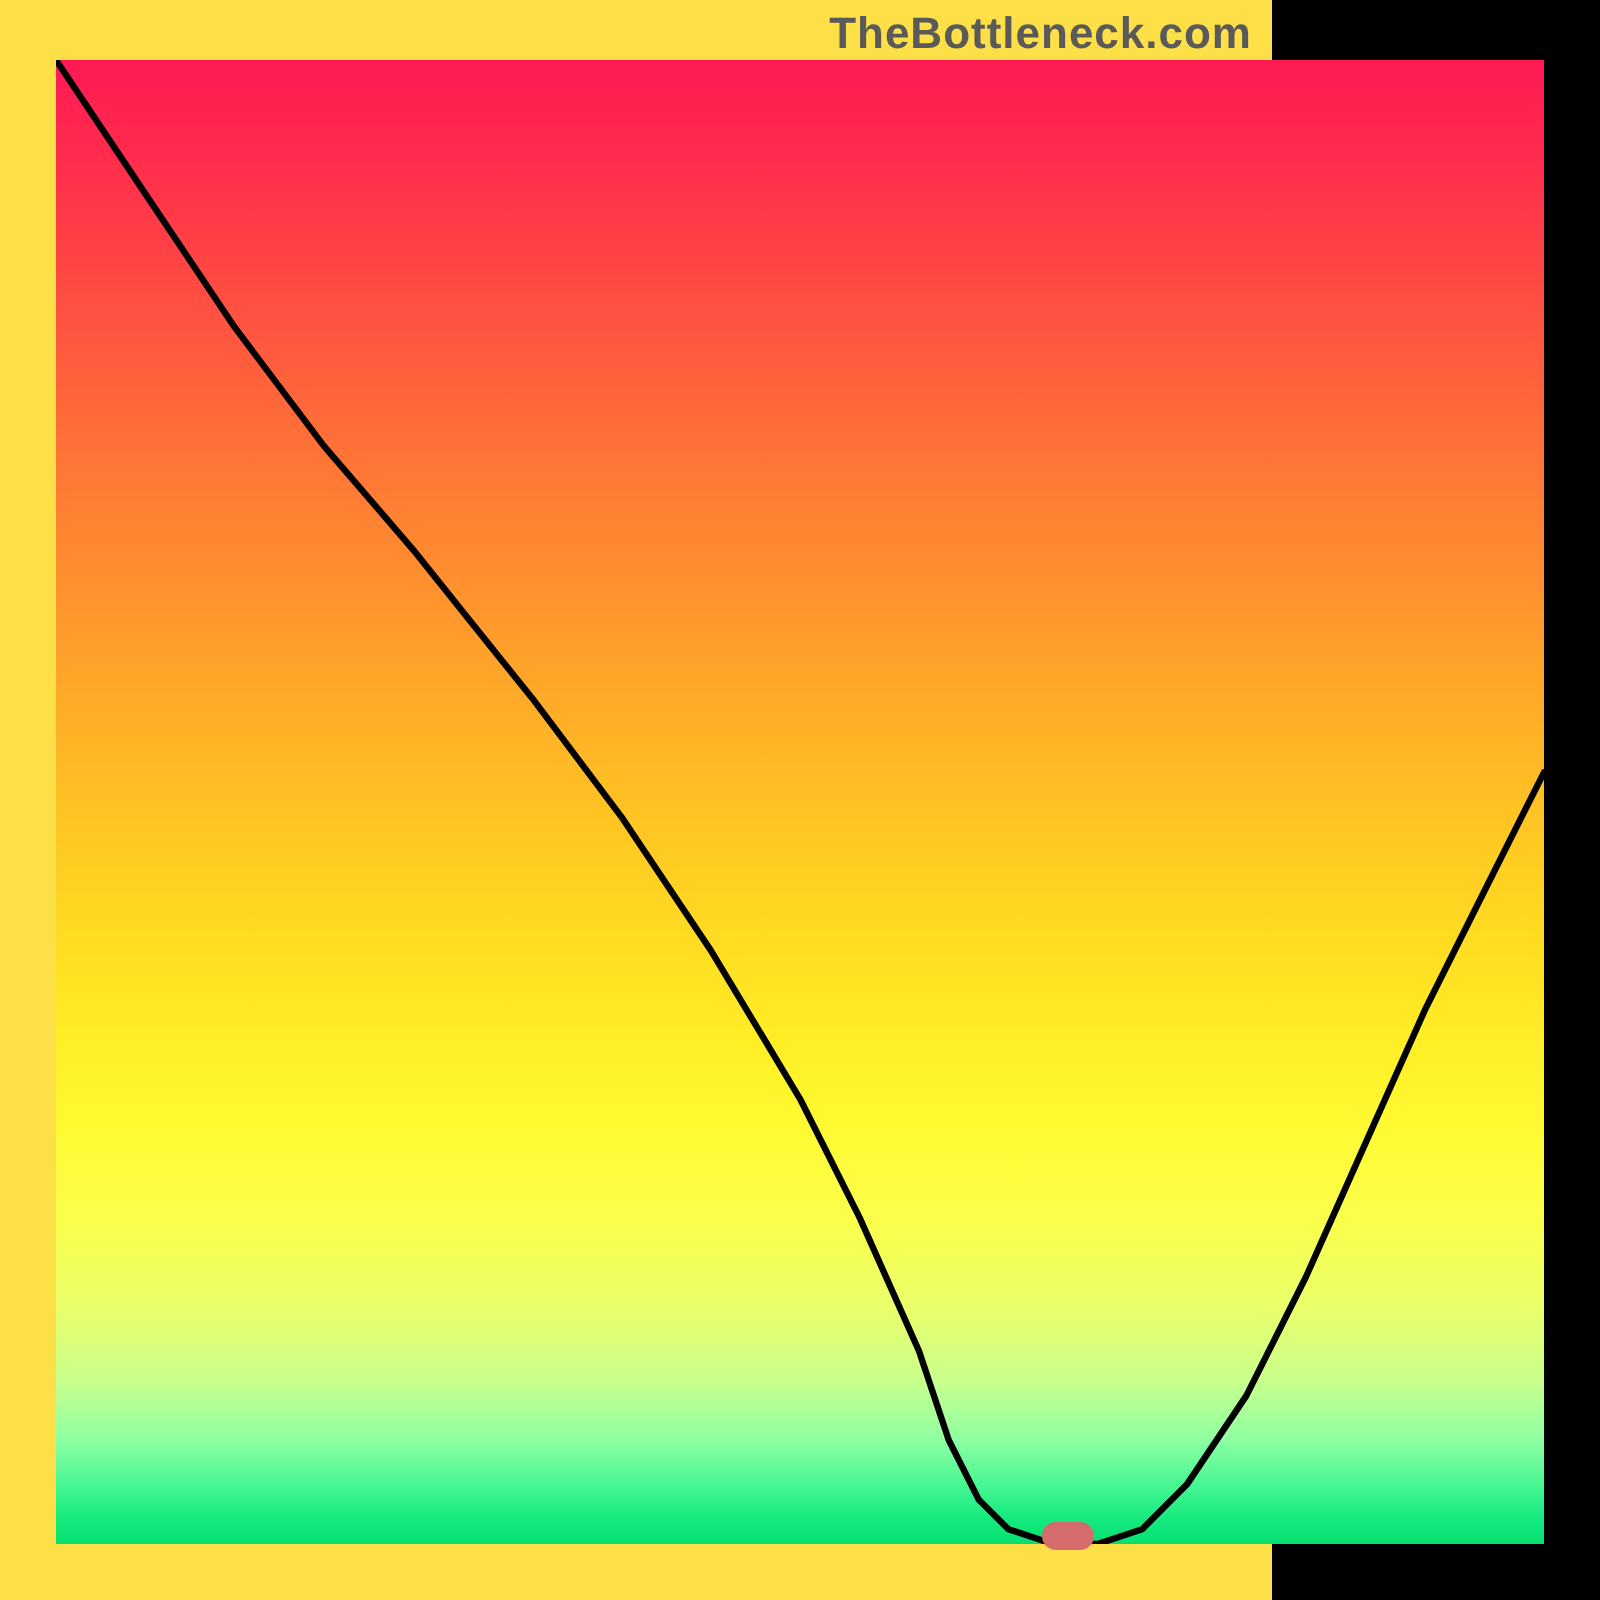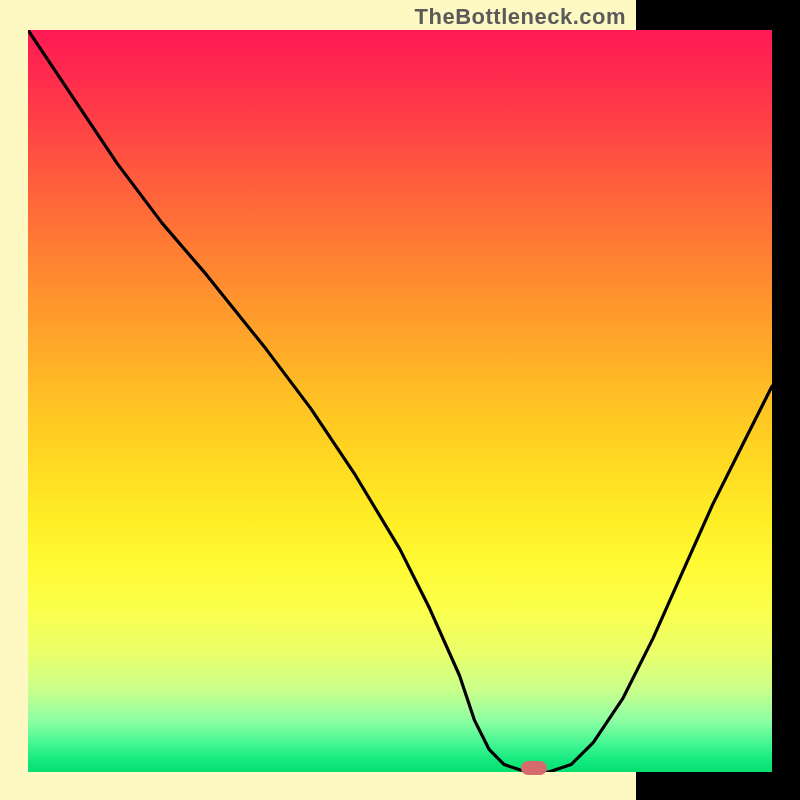--- a/index.html
+++ b/index.html
@@ -8,21 +8,21 @@
     width: 800px;
     height: 800px;
     background: #000;
     overflow: hidden;
     font-family: Arial, Helvetica, sans-serif;
   }
   .frame {
     position: relative;
     width: 636px;
     height: 800px;
-    background: #fef9c3;
+    background: #fde047;
   }
   .watermark {
     position: absolute;
     top: 4px;
     right: 10px;
     color: #5a5a5a;
     font-size: 22px;
     font-weight: 600;
     letter-spacing: 0.5px;
     user-select: none;

